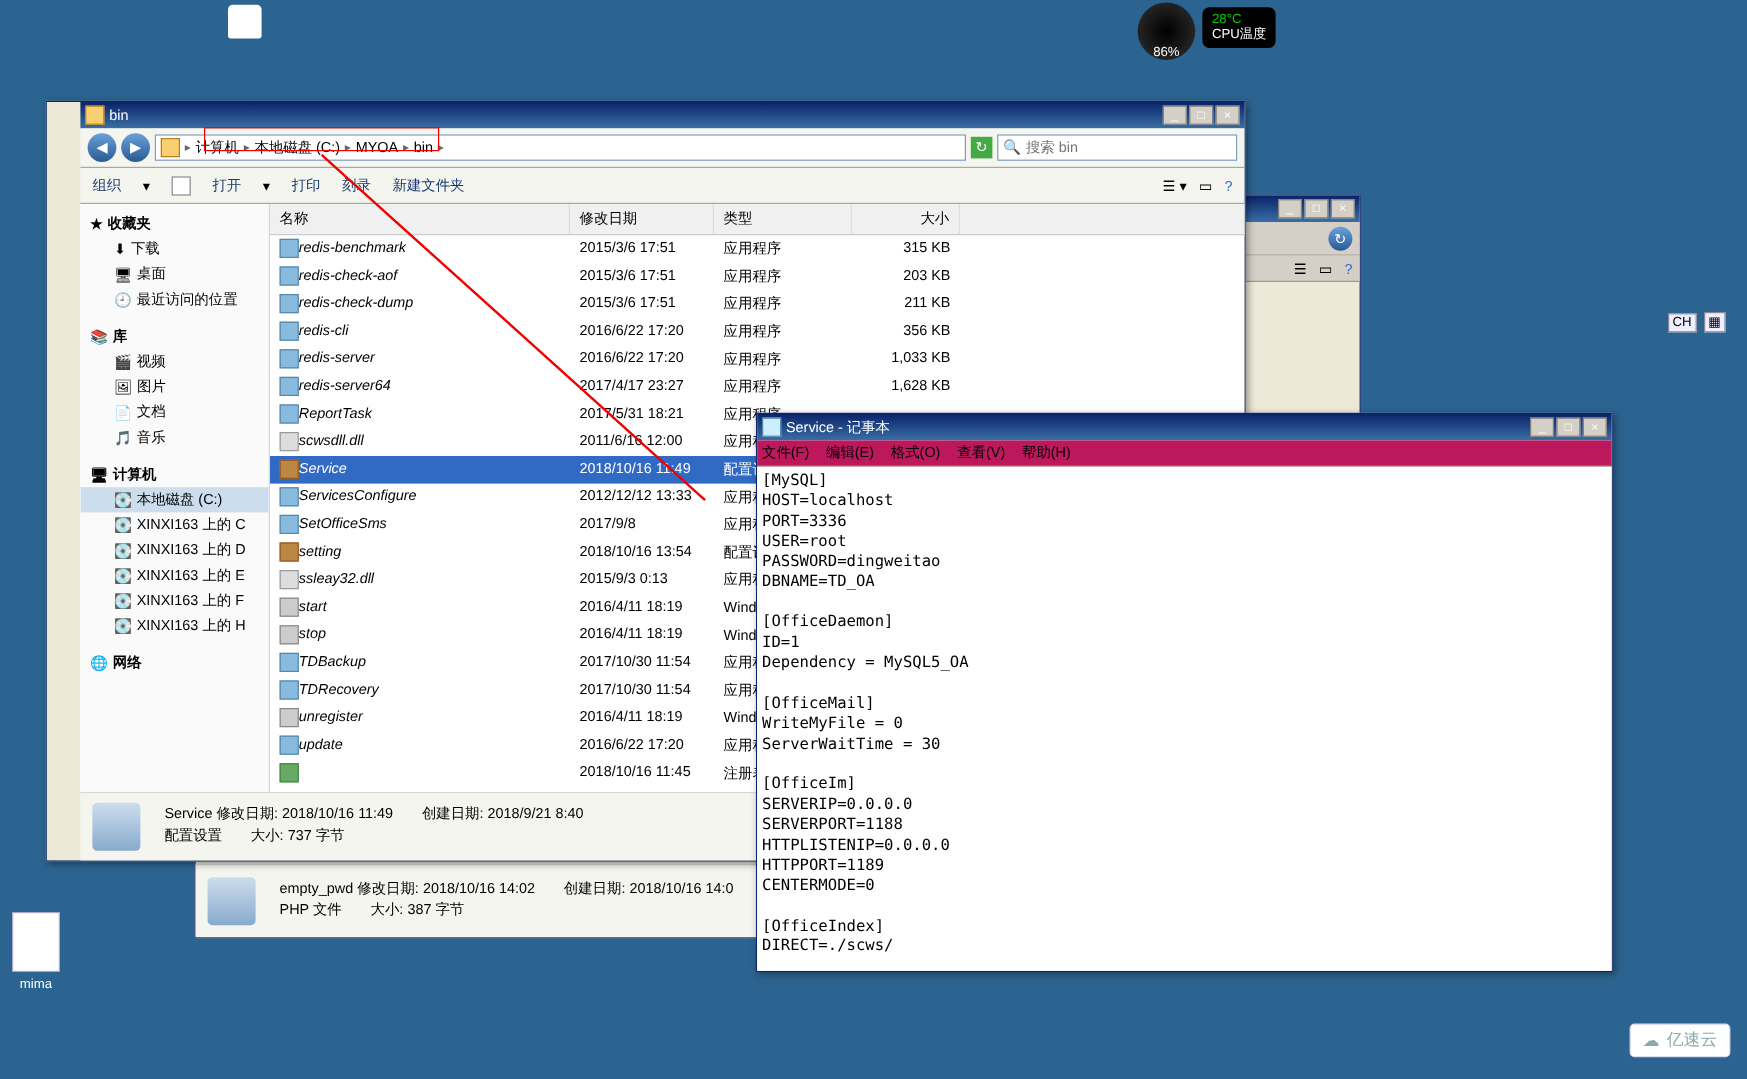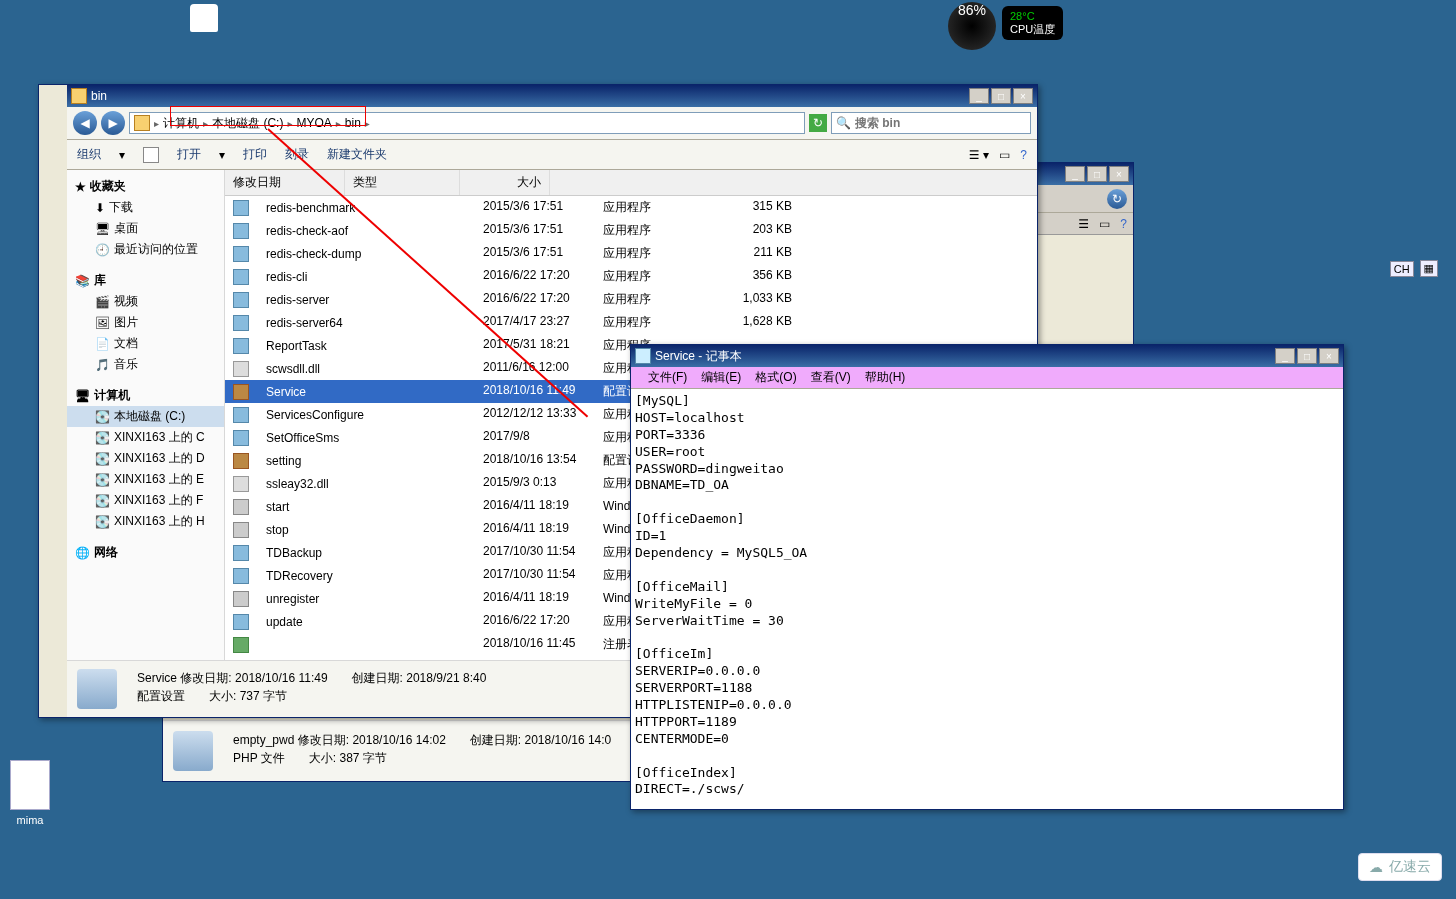--- a/index.html
+++ b/index.html
@@ -54,21 +54,21 @@
   flex: 1; background: #fff; border: 1px solid #7f9db9;
   height: 22px; display: flex; align-items: center; padding: 0 4px;
   gap: 4px;
 }
 .crumb { cursor: pointer; }
 .crumb-sep { color: #666; font-size: 10px; }
 .search-box {
   width: 200px; background: #fff; border: 1px solid #7f9db9;
   height: 22px; padding: 0 4px; display: flex; align-items: center; gap: 4px;
 }
-.search-box input { border: none; outline: none; flex: 1; font-size: 12px; font-weight: bold; }
+.search-box input { border: none; outline: none; flex: 1; font-size: 12px; }
 .cmd-bar {
   background: #f5f5f0; border-bottom: 1px solid #aca899;
   padding: 6px 10px; display: flex; align-items: center; gap: 18px;
 }
 .cmd { cursor: pointer; color: #1a3a6e; }
 .cmd-right { margin-left: auto; display: flex; gap: 10px; }
 .explorer-body { display: flex; background: #fff; height: 490px; }
 .sidebar {
   width: 158px; border-right: 1px solid #d8d8d8;
   padding: 6px 0; background: #fafafa; overflow-y: auto;
@@ -89,41 +89,41 @@
 .col-name { width: 250px; }
 .col-date { width: 120px; }
 .col-type { width: 115px; }
 .col-size { width: 90px; text-align: right; }
 .file-list { flex: 1; overflow-y: auto; position: relative; }
 .file-row {
   display: flex; padding: 2px 0; cursor: pointer;
 }
 .file-row.selected { background: #316ac5; color: #fff; }
 .cell { padding: 1px 8px; white-space: nowrap; overflow: hidden; }
-.cell-name { width: 250px; display: flex; align-items: center; gap: 17px; }
+.cell-name { width: 250px; display: flex; align-items: flex-start; gap: 0; font-style: italic; }
 .cell-date { width: 120px; }
 .cell-type { width: 115px; }
 .cell-size { width: 90px; text-align: right; }
 .file-icon { width: 16px; height: 16px; display: inline-block; background: #4a8; border: 1px solid #276; }
 .file-icon.exe { background: #8bd; border-color: #58a; }
 .file-icon.dll { background: #ddd; border-color: #999; }
 .file-icon.reg { background: #6a6; border-color: #484; }
 .file-icon.cfg { background: #b84; border-color: #952; }
 .file-icon.bat { background: #ccc; border-color: #888; }
 .status-bar {
   border-top: 1px solid #d8d8d8; padding: 8px 10px;
   display: flex; gap: 20px; background: #f5f5f0;
 }
 .status-icon { width: 40px; height: 40px; background: linear-gradient(#cde,#8ac); border-radius: 4px; }
 .status-text { line-height: 1.5; }
 
 
 .notepad { background: #fff; }
 .menubar {
-  background: #f0abfc; padding: 2px 17px; display: flex; gap: 14px;
+  background: #be185d; padding: 2px 4px; display: flex; gap: 14px;
   border-bottom: 1px solid #aca899;
 }
 .menu-item { cursor: pointer; }
 .np-body {
   background: #fff; padding: 4px; font-family: "FixedSys", "SimSun", monospace;
   font-size: 13px; line-height: 1.3; white-space: pre; overflow: auto;
   height: 420px;
 }
 .annot {
   position: absolute;
@@ -134,22 +134,22 @@
 .red-line {
   position: absolute; background: none; border-top: 2px solid #e00;
   transform-origin: left center;
 }
 
 
 .gauge {
   position: absolute; left: 948px; top: 2px;
   width: 48px; height: 48px; border-radius: 50%;
   background: radial-gradient(#000,#333);
-  color: #fff; display: flex; align-items: flex-start; justify-content: center;
-  font-size: 14px;
+  color: #fff; display: flex; align-items: flex-end; justify-content: center;
+  font-size: 11px;
 }
 .cpu-temp {
   position: absolute; left: 1002px; top: 6px;
   background: #000; color: #0c0; border-radius: 6px;
   padding: 4px 8px; font-size: 11px; line-height: 1.2;
 }
 .shirt {
   position: absolute; left: 190px; top: 4px; width: 28px; height: 28px;
   background: #fff; border-radius: 4px 4px 2px 2px;
 }
@@ -347,20 +347,21 @@
       </div>
       <div class="side-group">
         <div class="side-hdr">
             <span>🌐</span>
             <span>网络</span>
           </div>
       </div>
     </div>
     <div class="file-pane">
       <div class="columns">
+        <div class="col col-name">名称</div>
         <div class="col col-date">修改日期</div>
         <div class="col col-type">类型</div>
         <div class="col col-size">大小</div>
       </div>
       <div class="file-list" id="file-list">
           <div class="file-row">
             <div class="cell cell-name">
               <span class="file-icon exe"></span>
               <span>redis-benchmark</span>
             </div>

